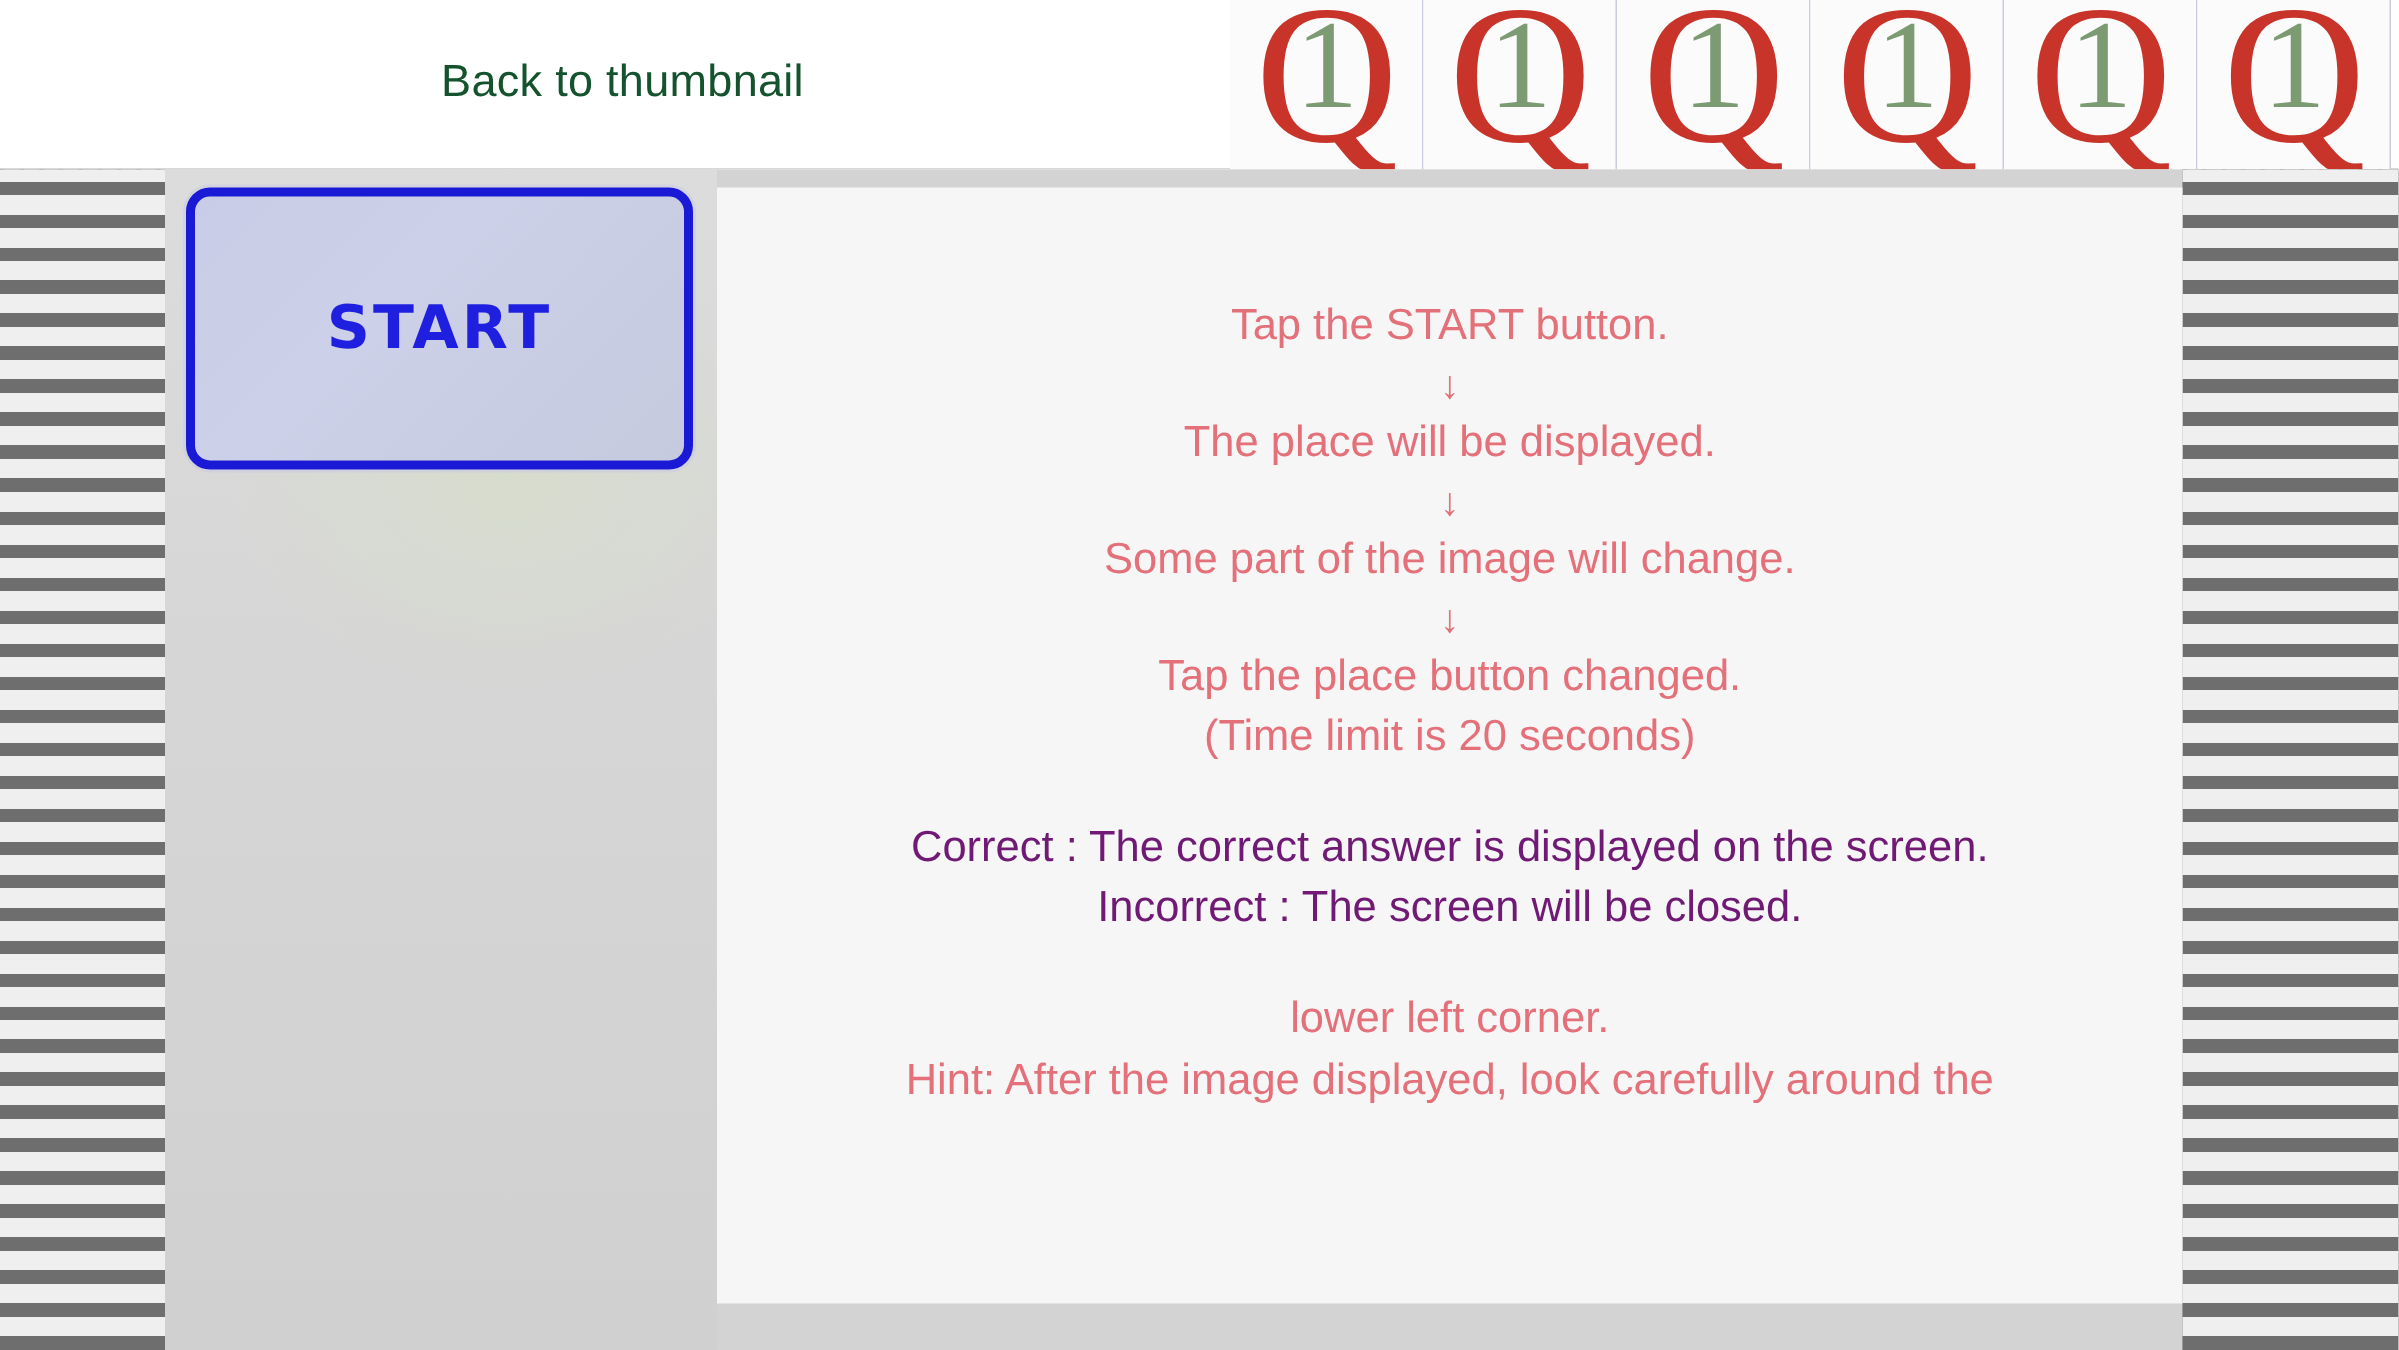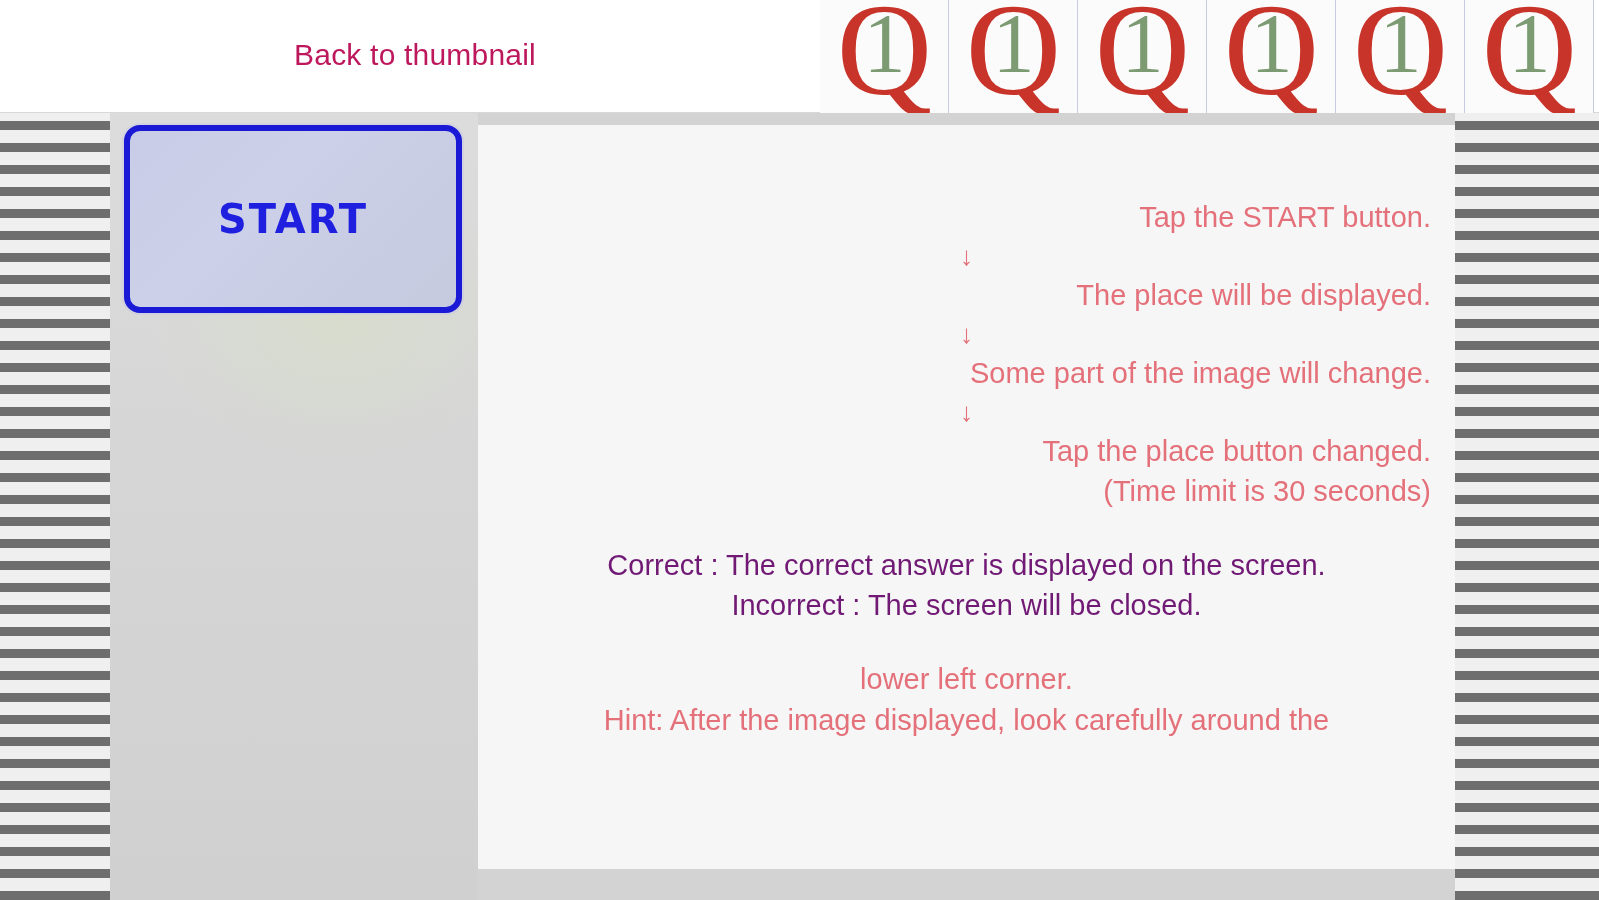--- a/index.html
+++ b/index.html
@@ -32,21 +32,21 @@
     box-sizing: border-box;
   }
 
   #back-link {
     position: absolute;
     left: 250px;
     top: 38px;
     width: 330px;
     text-align: center;
     font-size: 30px;
-    color: #be185d;
+    color: #14532d;
     letter-spacing: 0.2px;
     white-space: nowrap;
     cursor: pointer;
   }
 
   #tabstrip {
     position: absolute;
     left: 820px;
     top: 0;
     height: 113px;
@@ -188,21 +188,20 @@
     padding: 72px 24px 24px 24px;
     text-align: center;
     color: #e4707a;
   }
 
   .step-line {
     font-size: 29px;
     line-height: 40px;
     color: #e4707a;
     white-space: nowrap;
-    text-align: right;
   }
 
   .arrow {
     font-size: 26px;
     line-height: 38px;
     color: #e4707a;
   }
 
   .gap-block { height: 34px; }
 
@@ -296,21 +295,21 @@
       <div class="step-line">Tap the START button.</div>
       <div class="arrow">↓</div>
 
       <div class="step-line">The place will be displayed.</div>
       <div class="arrow">↓</div>
 
       <div class="step-line">Some part of the image will change.</div>
       <div class="arrow">↓</div>
 
       <div class="step-line">Tap the place button changed.</div>
-      <div class="step-line">(Time limit is 30 seconds)</div>
+      <div class="step-line">(Time limit is 20 seconds)</div>
 
       <div class="gap-block"></div>
 
       <div class="result-line">Correct : The correct answer is displayed on the screen.</div>
       <div class="result-line">Incorrect : The screen will be closed.</div>
 
       <div class="gap-block"></div>
 
       <div id="hint-block">
         <div class="hint-line">lower left corner.</div>

